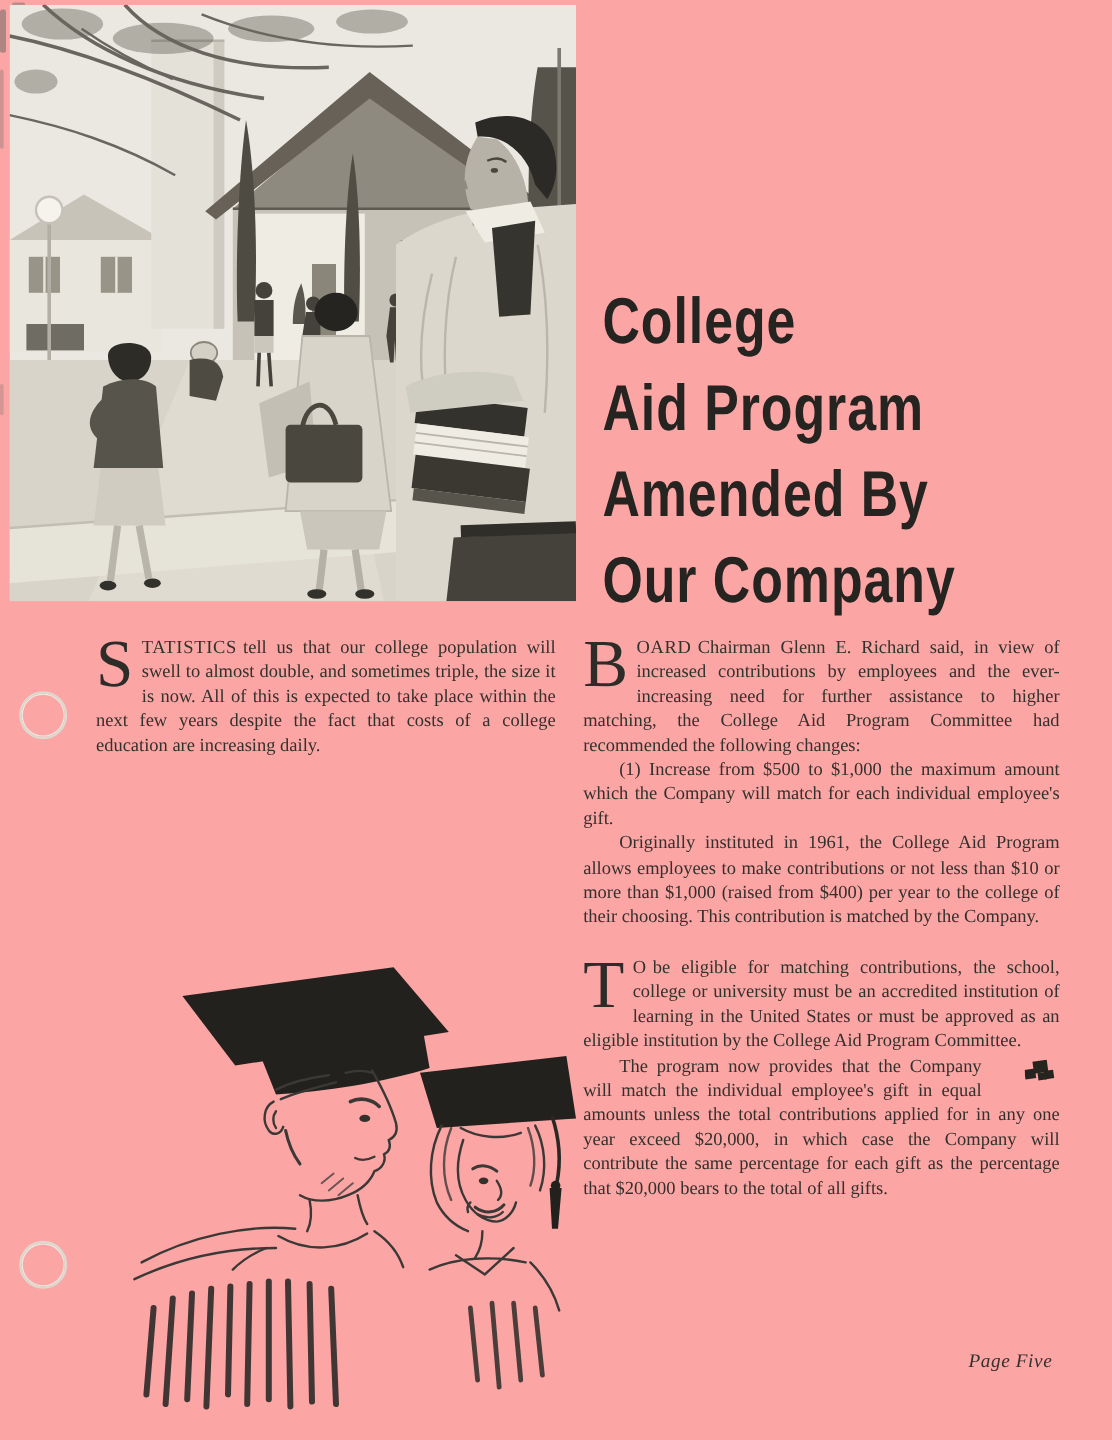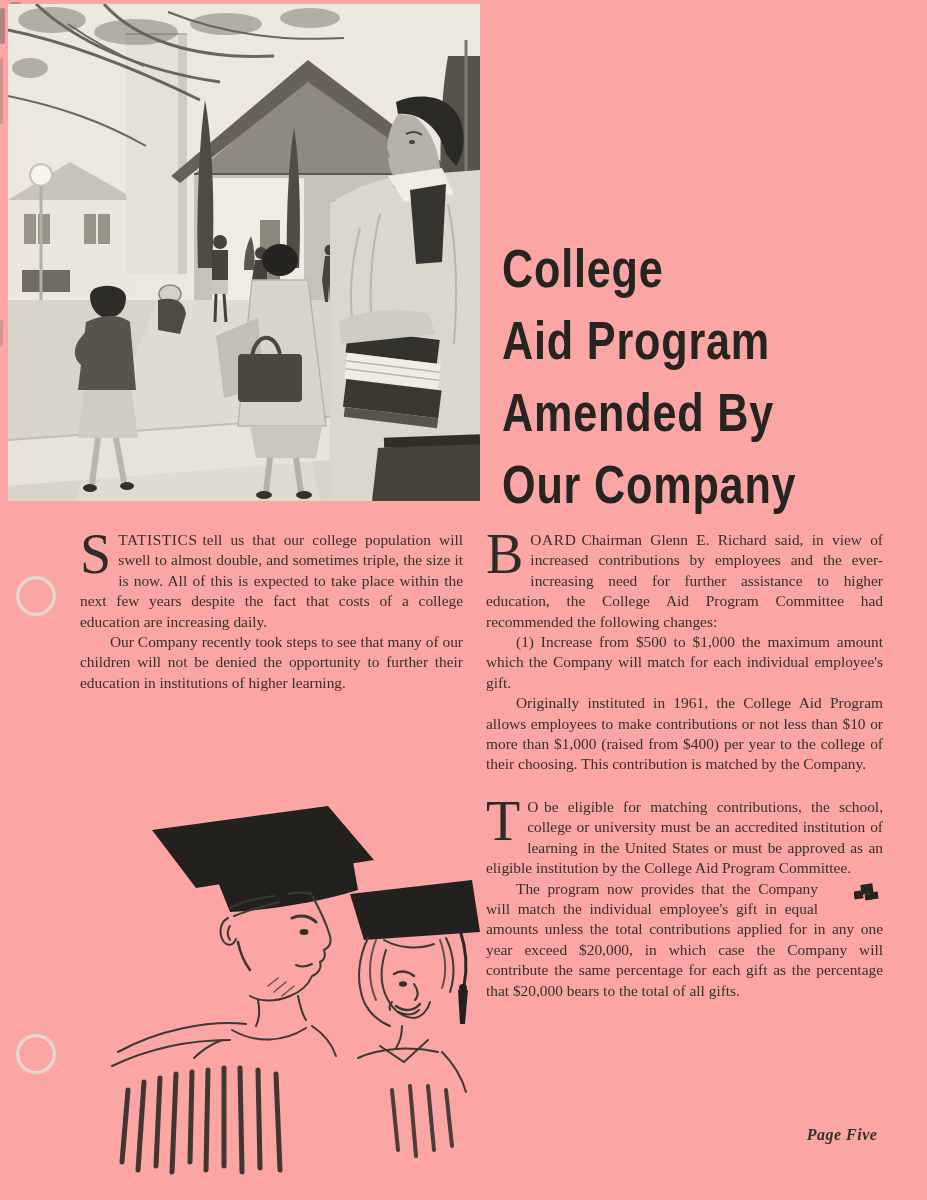--- a/index.html
+++ b/index.html
@@ -30,21 +30,21 @@
     float:left;font-size:56px;line-height:42px;margin:3px 7px 0 0;
     color:#2e2c28;font-family:"Liberation Serif","DejaVu Serif",serif;
   }
   .lead{letter-spacing:0.6px;margin-right:5px;}
   .endmark{float:right;margin:4px 2px 0 6px;height:19px;}
   
   .illustration{position:absolute;left:62px;top:790px;width:418px;height:385px;}
   
   .page-number{
     position:absolute;left:796px;top:1126px;width:92px;text-align:center;
-    font-style:italic;font-weight:700;font-size:16px;letter-spacing:0.5px;color:#33312c;
+    font-style:italic;font-weight:400;font-size:16px;letter-spacing:0.5px;color:#33312c;
   }
   
   .hole{
     position:absolute;left:16px;width:36px;height:36px;border-radius:50%;
     border:2px solid #ddd9cf;box-shadow:inset 0 0 0 1px #edebe3;
   }
   .hole-1{top:576px;}
   .hole-2{top:1034px;}
   .edge-mark{position:absolute;background:#6e6b62;border-radius:2px;}
   .em1{left:0;top:8px;width:5px;height:36px;opacity:.55;}
@@ -192,26 +192,25 @@
     <div class="headline-line">College</div>
     <div class="headline-line">Aid Program</div>
     <div class="headline-line">Amended By</div>
     <div class="headline-line">Our Company</div>
   </div>
 
   <div class="col col-left">
     <p class="para">
       <span class="dropcap">S</span><span class="lead">TATISTICS</span><span>tell us that our college population will swell to almost double, and sometimes triple, the size it is now.  All of this is expected to take place within the next few years despite the fact that costs of a college education are increasing daily.</span>
     </p>
-    <p class="para indent">Our Company recently took steps to see that many of our children will not be denied the opportunity to further their education in institutions of higher learning.</p>
   </div>
 
   <div class="col col-right">
     <p class="para">
-      <span class="dropcap">B</span><span class="lead">OARD</span><span>Chairman Glenn E. Richard said, in view of increased contributions by employees and the ever-increasing need for further assistance to higher education, the College Aid Program Committee had recommended the following changes:</span>
+      <span class="dropcap">B</span><span class="lead">OARD</span><span>Chairman Glenn E. Richard said, in view of increased contributions by employees and the ever-increasing need for further assistance to higher matching, the College Aid Program Committee had recommended the following changes:</span>
     </p>
     <p class="para indent">(1)  Increase from $500 to $1,000 the maximum amount which the Company will match for each individual employee's gift.</p>
     <p class="para indent">Originally instituted in 1961, the College Aid Program allows employees to make contributions or not less than $10 or more than $1,000 (raised from $400) per year to the college of their choosing. This contribution is matched by the Company.</p>
     <p class="para section-gap">
       <span class="dropcap">T</span><span class="lead">O</span><span>be eligible for matching contributions, the school, college or university must be an accredited institution of learning in the United States or must be approved as an eligible institution by the College Aid Program Committee.</span>
     </p>
     <p class="para indent">
       <span class="endmark">
         <svg viewBox="0 0 27 19" width="27" height="19">
           <g fill="#26241f">

